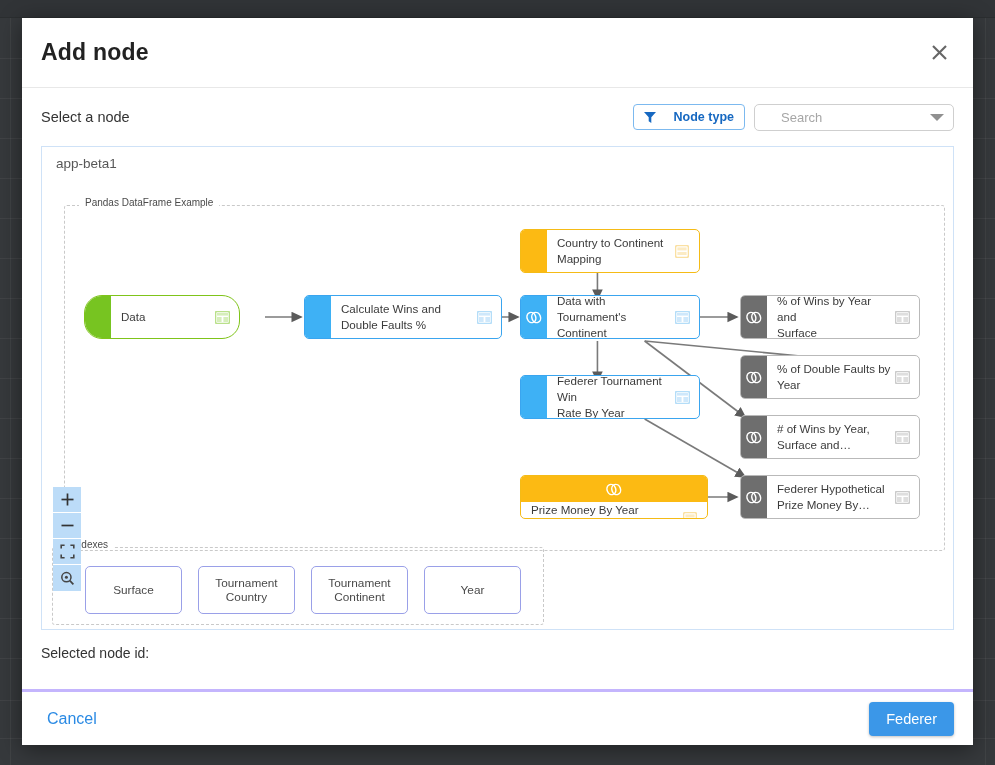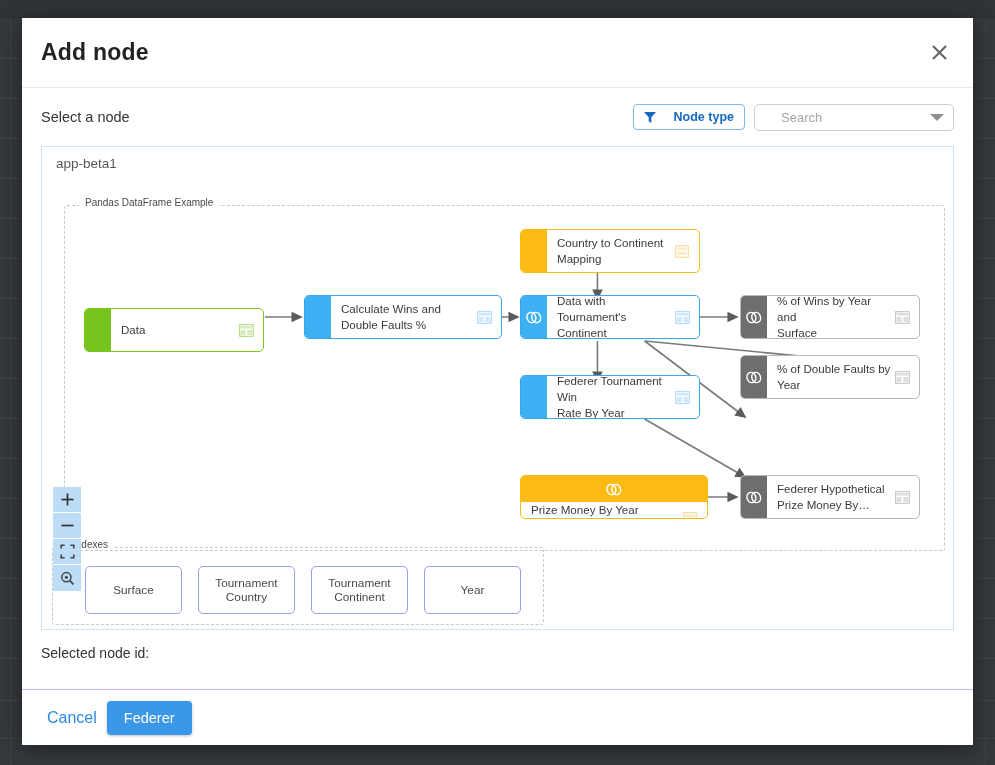--- a/index.html
+++ b/index.html
@@ -211,23 +211,23 @@
   }
 
   .selected-node {
     height: 46px;
     display: flex; align-items: center;
     font-size: 14px; color: #333;
   }
 
   .modal-footer {
     flex: 0 0 56px;
-    border-top: 1px solid #c4b5fd;
-    display: flex; align-items: center; justify-content: flex-start;
-    gap: 4px;
+    border-top: 3px solid #c4b5fd;
+    display: flex; align-items: center; justify-content: space-between;
+    gap: 28px;
     padding: 0 19px;
   }
   .btn-cancel {
     background: none; border: none;
     color: #2a8ae4; font-size: 16px;
     cursor: pointer;
     font-family: "Liberation Sans", sans-serif;
   }
   .btn-confirm {
     background: #3b97e8; border: none;
@@ -323,21 +323,21 @@
           <path d="M553,194 L553,234"></path>
 
           <path d="M600,194 L700,270"></path>
 
           <path d="M600,272 L700,330"></path>
 
           <path d="M646,350 L692,350"></path>
         </g>
       </svg>
 
-      <div class="node n-green" style="left:42px; top:161px; width:180px;">
+      <div class="node n-green" style="left:42px; top:148px; width:156px;border-radius:18px;">
         <div class="band"></div>
         <div class="body">
           <div class="label">Data</div>
           <div class="tico">
             <svg width="15" height="13" viewBox="0 0 15 13">
               <rect x="0.5" y="0.5" width="14" height="12" rx="1.5" fill="none" stroke="#b9e08a" stroke-width="1.6"></rect>
               <rect x="2" y="2" width="11" height="2.6" fill="#d6eebb"></rect>
               <rect x="2" y="6" width="4.6" height="5" fill="#d6eebb"></rect>
               <rect x="8.4" y="6" width="4.6" height="5" fill="#d6eebb"></rect>
             </svg>
@@ -476,20 +476,42 @@
             <svg width="15" height="13" viewBox="0 0 15 13">
               <rect x="0.5" y="0.5" width="14" height="12" rx="1.5" fill="none" stroke="#cacaca" stroke-width="1.6"></rect>
               <rect x="2" y="2" width="11" height="2.6" fill="#dedede"></rect>
               <rect x="2" y="6" width="4.6" height="5" fill="#dedede"></rect>
               <rect x="8.4" y="6" width="4.6" height="5" fill="#dedede"></rect>
             </svg>
           </div>
         </div>
       </div>
 
+      <div class="node n-grey" style="left:698px; top:268px; width:180px;">
+        <div class="band">
+          <svg width="16" height="13" viewBox="0 0 16 13">
+            <g fill="none" stroke="#ffffff" stroke-width="1.5">
+              <ellipse cx="5.4" cy="6.5" rx="4.3" ry="5.2" transform="rotate(-20 5.4 6.5)"></ellipse>
+              <ellipse cx="10.2" cy="6.5" rx="4.3" ry="5.2" transform="rotate(-20 10.2 6.5)"></ellipse>
+            </g>
+          </svg>
+        </div>
+        <div class="body">
+          <div class="label"># of Wins by Year,
+Surface and…</div>
+          <div class="tico">
+            <svg width="15" height="13" viewBox="0 0 15 13">
+              <rect x="0.5" y="0.5" width="14" height="12" rx="1.5" fill="none" stroke="#cacaca" stroke-width="1.6"></rect>
+              <rect x="2" y="2" width="11" height="2.6" fill="#dedede"></rect>
+              <rect x="2" y="6" width="4.6" height="5" fill="#dedede"></rect>
+              <rect x="8.4" y="6" width="4.6" height="5" fill="#dedede"></rect>
+            </svg>
+          </div>
+        </div>
+      </div>
 
       <div class="node n-grey" style="left:698px; top:328px; width:180px;">
         <div class="band">
           <svg width="16" height="13" viewBox="0 0 16 13">
             <g fill="none" stroke="#ffffff" stroke-width="1.5">
               <ellipse cx="5.4" cy="6.5" rx="4.3" ry="5.2" transform="rotate(-20 5.4 6.5)"></ellipse>
               <ellipse cx="10.2" cy="6.5" rx="4.3" ry="5.2" transform="rotate(-20 10.2 6.5)"></ellipse>
             </g>
           </svg>
         </div>

